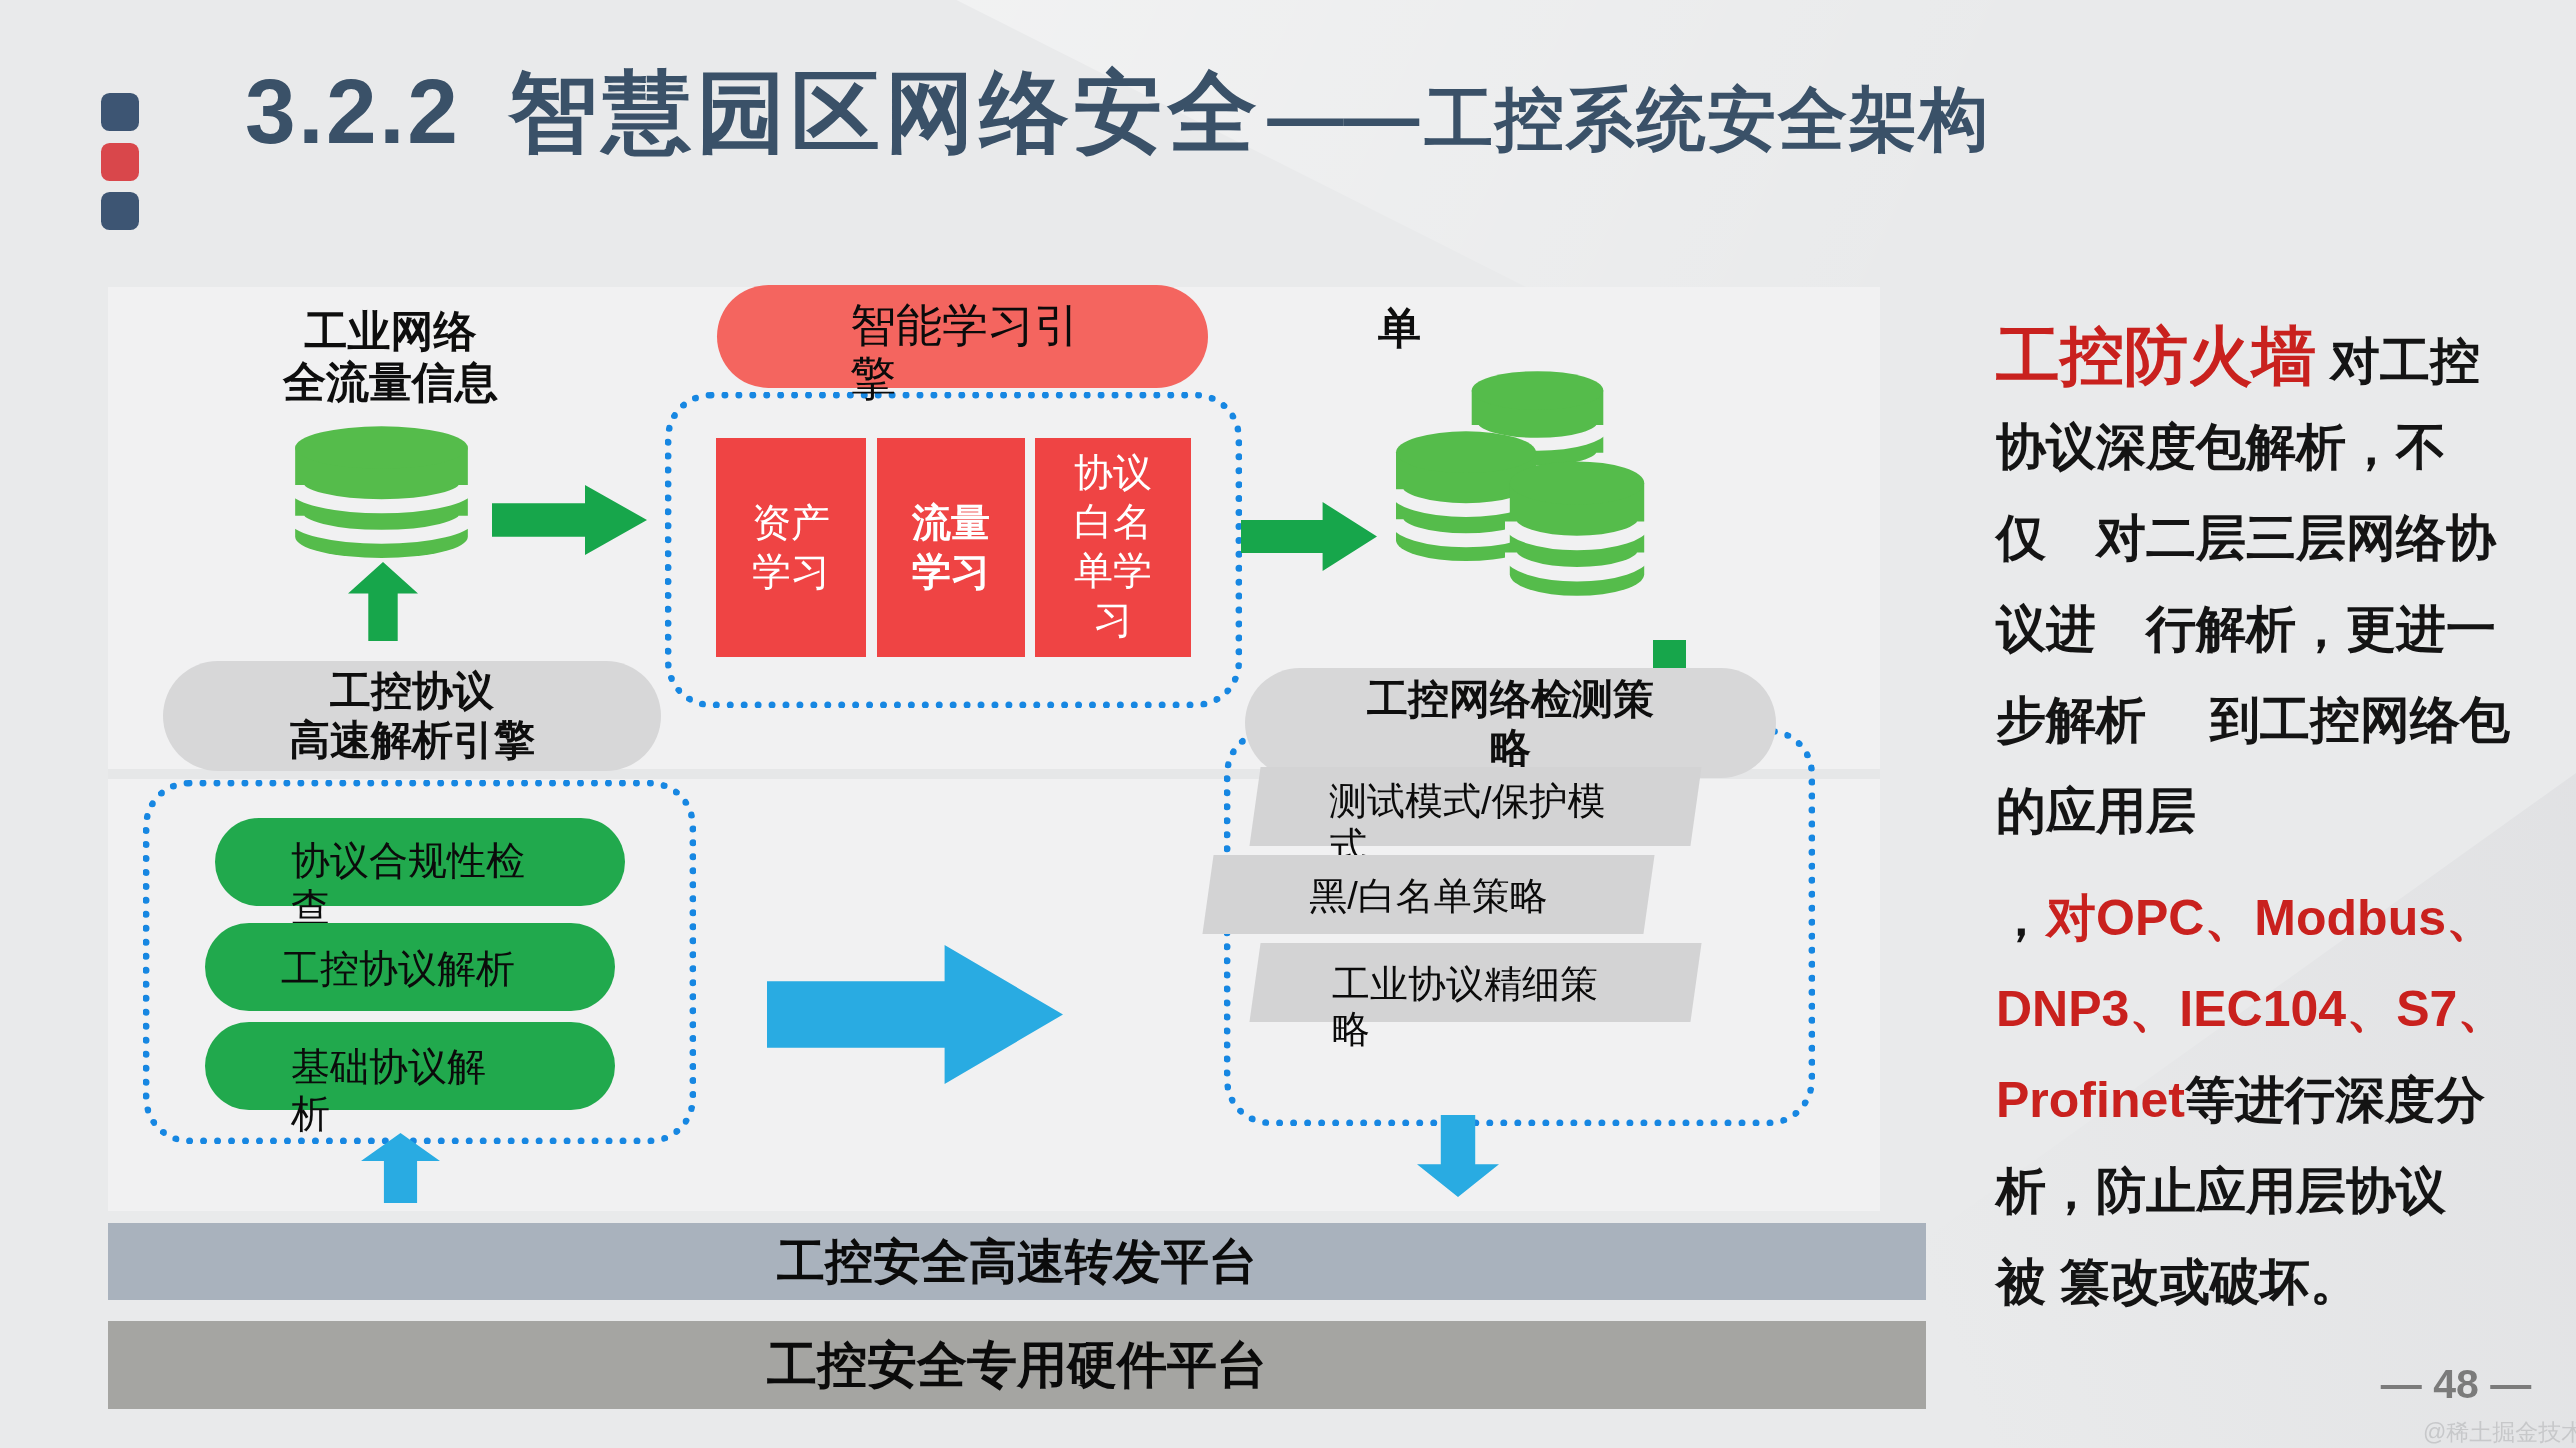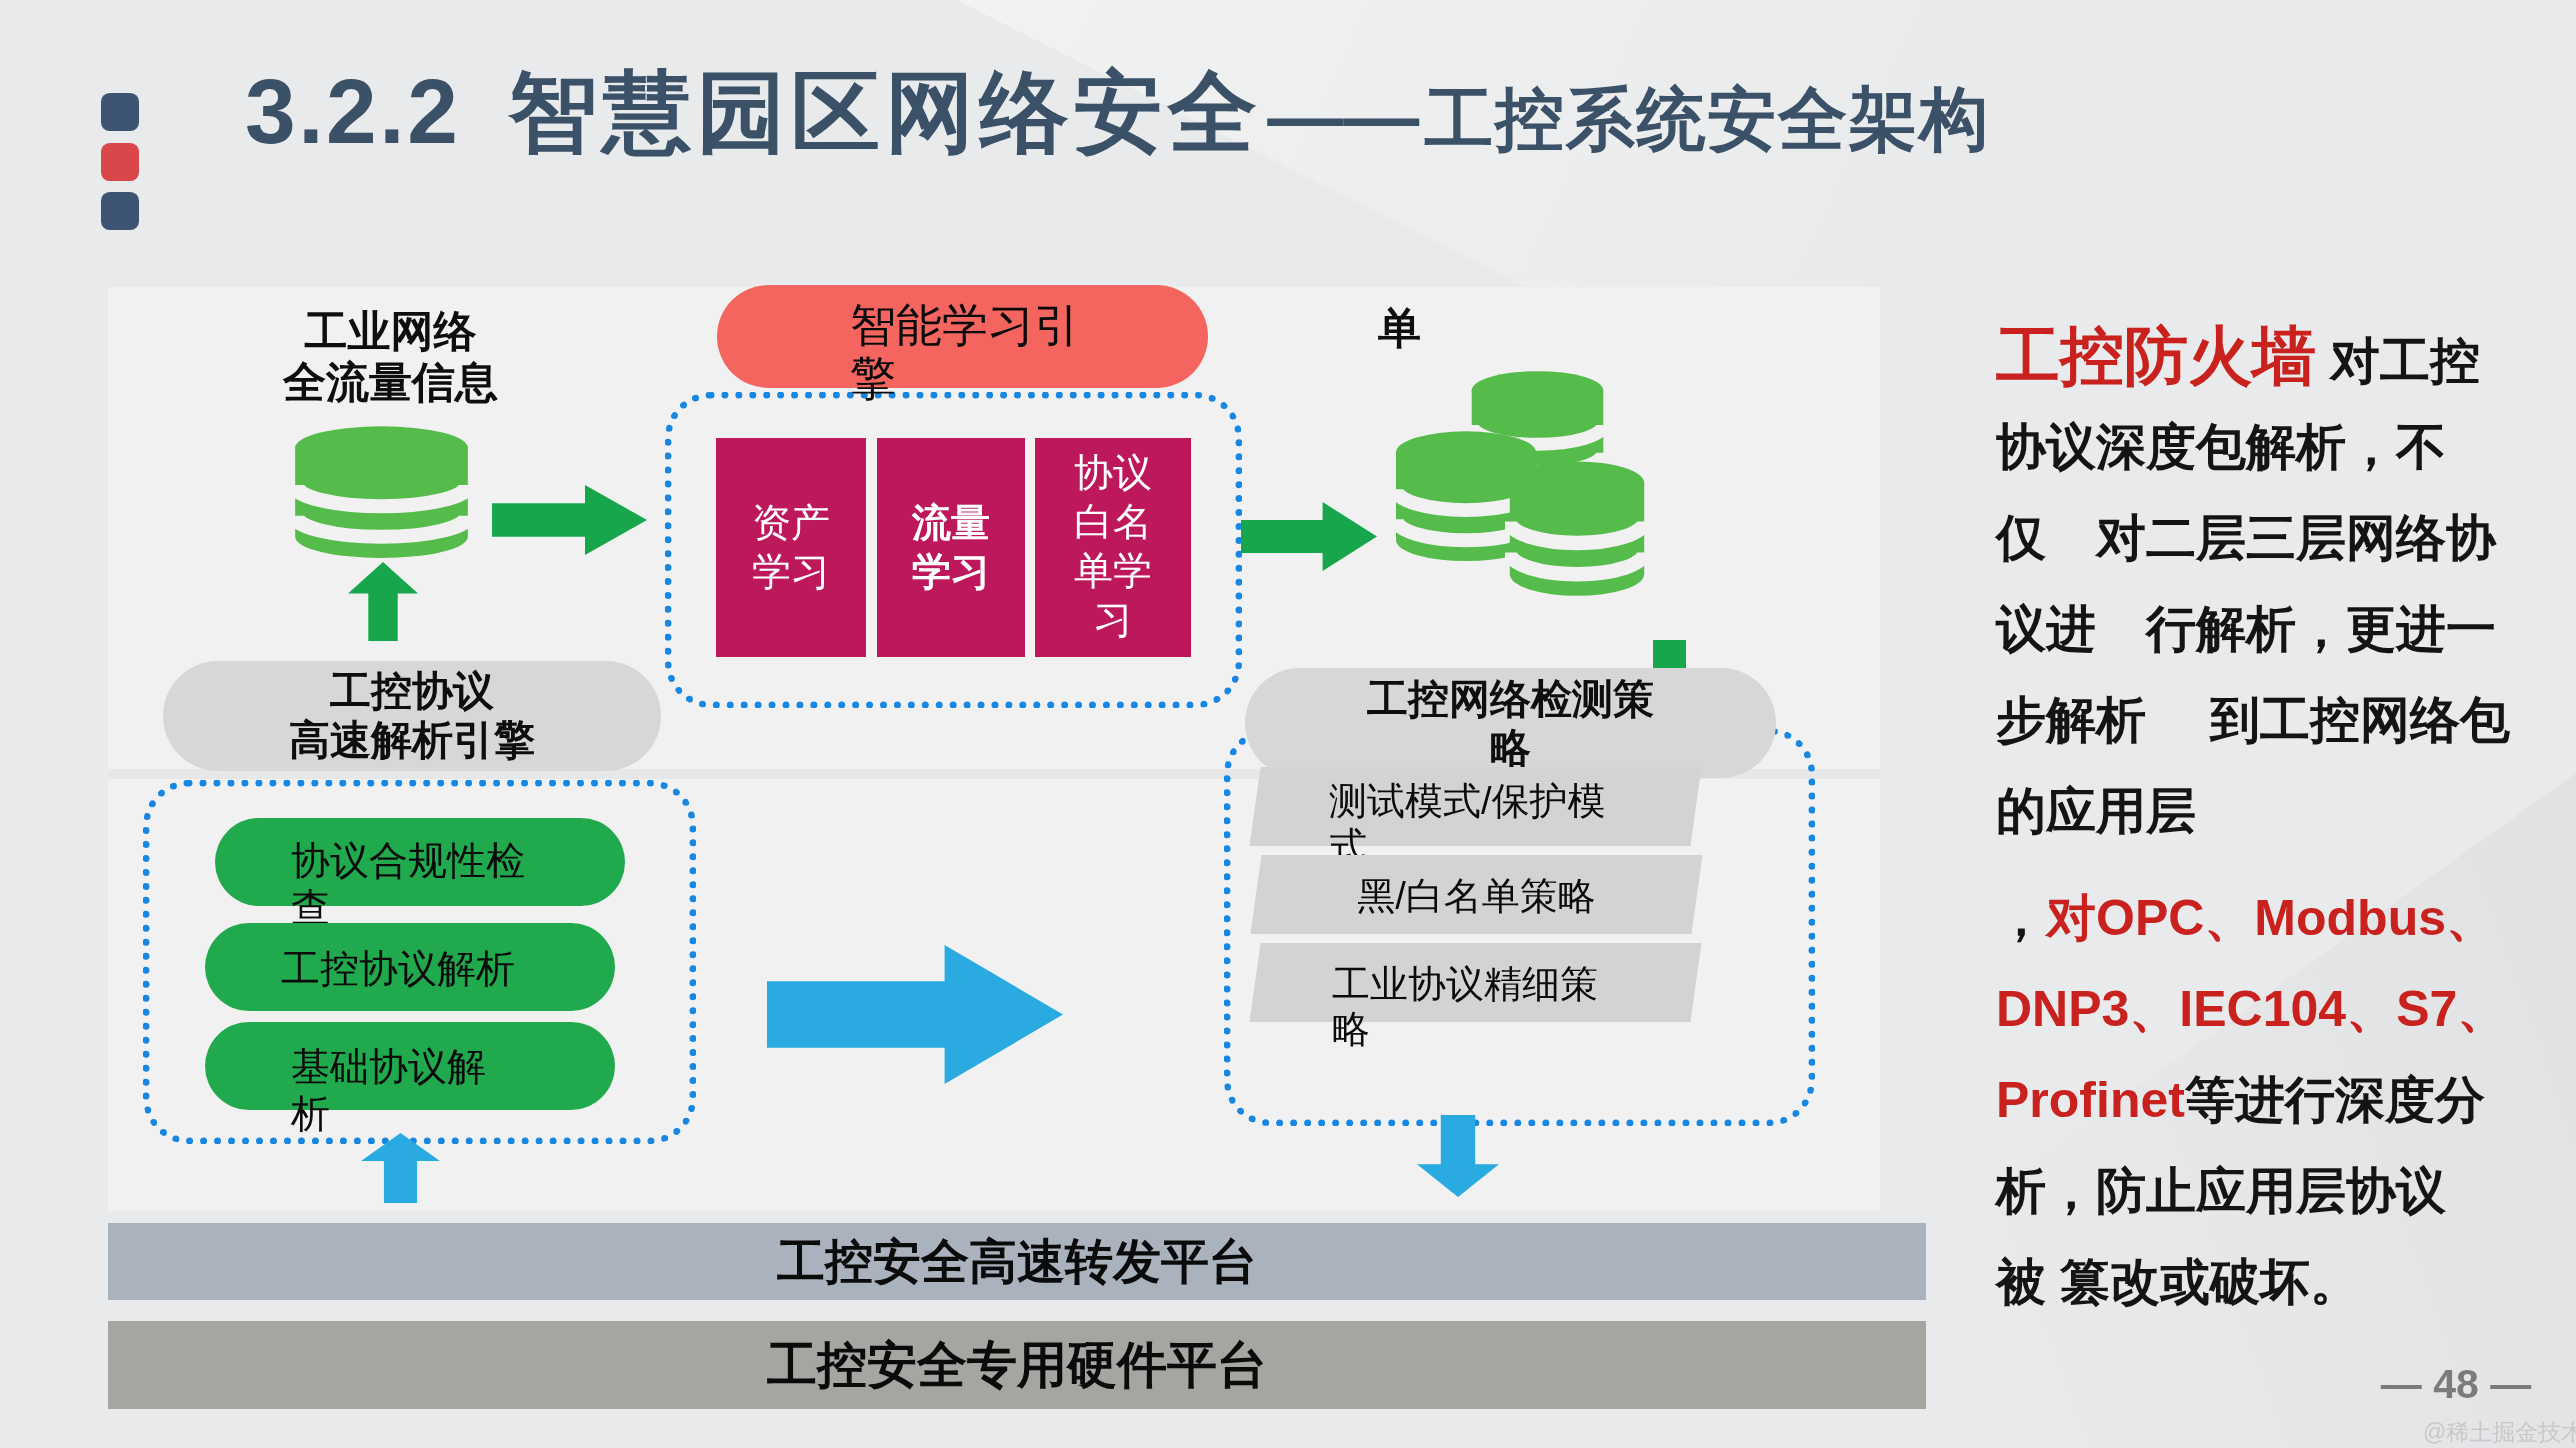--- a/index.html
+++ b/index.html
@@ -30,21 +30,21 @@
   
   .lbl{font-weight:700;color:#0e0e0e;}
   .lbl .ln{white-space:nowrap;}
   .ctr{text-align:center;}
   
   .graypill{background:#d7d7d8;border-radius:55px;z-index:2;}
   .graypill .ln{white-space:nowrap;}
   .dotbox{border:7.7px dotted #1787e2;border-radius:46px;z-index:1;background:transparent;}
   .greenpill{background:#21a94d;border-radius:45px;z-index:2;overflow:visible;}
   .greenpill .txt{font-size:39px;line-height:47px;color:#0b0b0b;}
-  .navy{background:#be185d;z-index:2;color:#fff;}
+  .navy{background:#ef4444;z-index:2;color:#fff;}
   .navy .ln{font-size:39px;line-height:49px;text-align:center;}
   .redpill{background:#f4655f;border-radius:52px;z-index:5;}
   .redpill .txt{font-size:46px;line-height:53px;font-weight:500;color:#0b0b0b;}
   .para{z-index:2;}
   .para::before{content:"";position:absolute;inset:0;background:#d3d3d4;transform:skewX(-8deg);}
   .para .txt{position:relative;font-size:38px;line-height:45px;color:#0b0b0b;}
   
   .arrow-right{clip-path:polygon(0% 26%,60% 26%,60% 0%,100% 50%,60% 100%,60% 74%,0% 74%);}
   .arrow-up{clip-path:polygon(50% 0%,100% 40%,71% 40%,71% 100%,29% 100%,29% 40%,0% 40%);}
   .arrow-down{clip-path:polygon(29% 0%,71% 0%,71% 60%,100% 60%,50% 100%,0% 60%,29% 60%);}
@@ -192,21 +192,21 @@
   </div>
 
 <div class="abs dotbox" style="left:1224px;top:728px;width:577px;height:384px;"></div>
 
 <div class="abs para" style="left:1255px;top:767px;width:441px;height:79px;">
   <div class="txt" style="margin:12px 0 0 74px;width:309px;text-align:left;">
       <div class="ln">测试模式/保护模</div>
       <div class="ln">式</div>
     </div>
 </div>
-<div class="abs para" style="left:1256px;top:855px;width:441px;height:79px;">
+<div class="abs para" style="left:1208px;top:855px;width:441px;height:79px;">
   <div class="txt ctr" style="margin:19px 0 0 0;">
       <div class="ln">黑/白名单策略</div>
     </div>
 </div>
 <div class="abs para" style="left:1255px;top:943px;width:441px;height:79px;">
   <div class="txt" style="margin:19px 0 0 77px;width:309px;text-align:left;">
       <div class="ln">工业协议精细策</div>
       <div class="ln">略</div>
     </div>
 </div>

